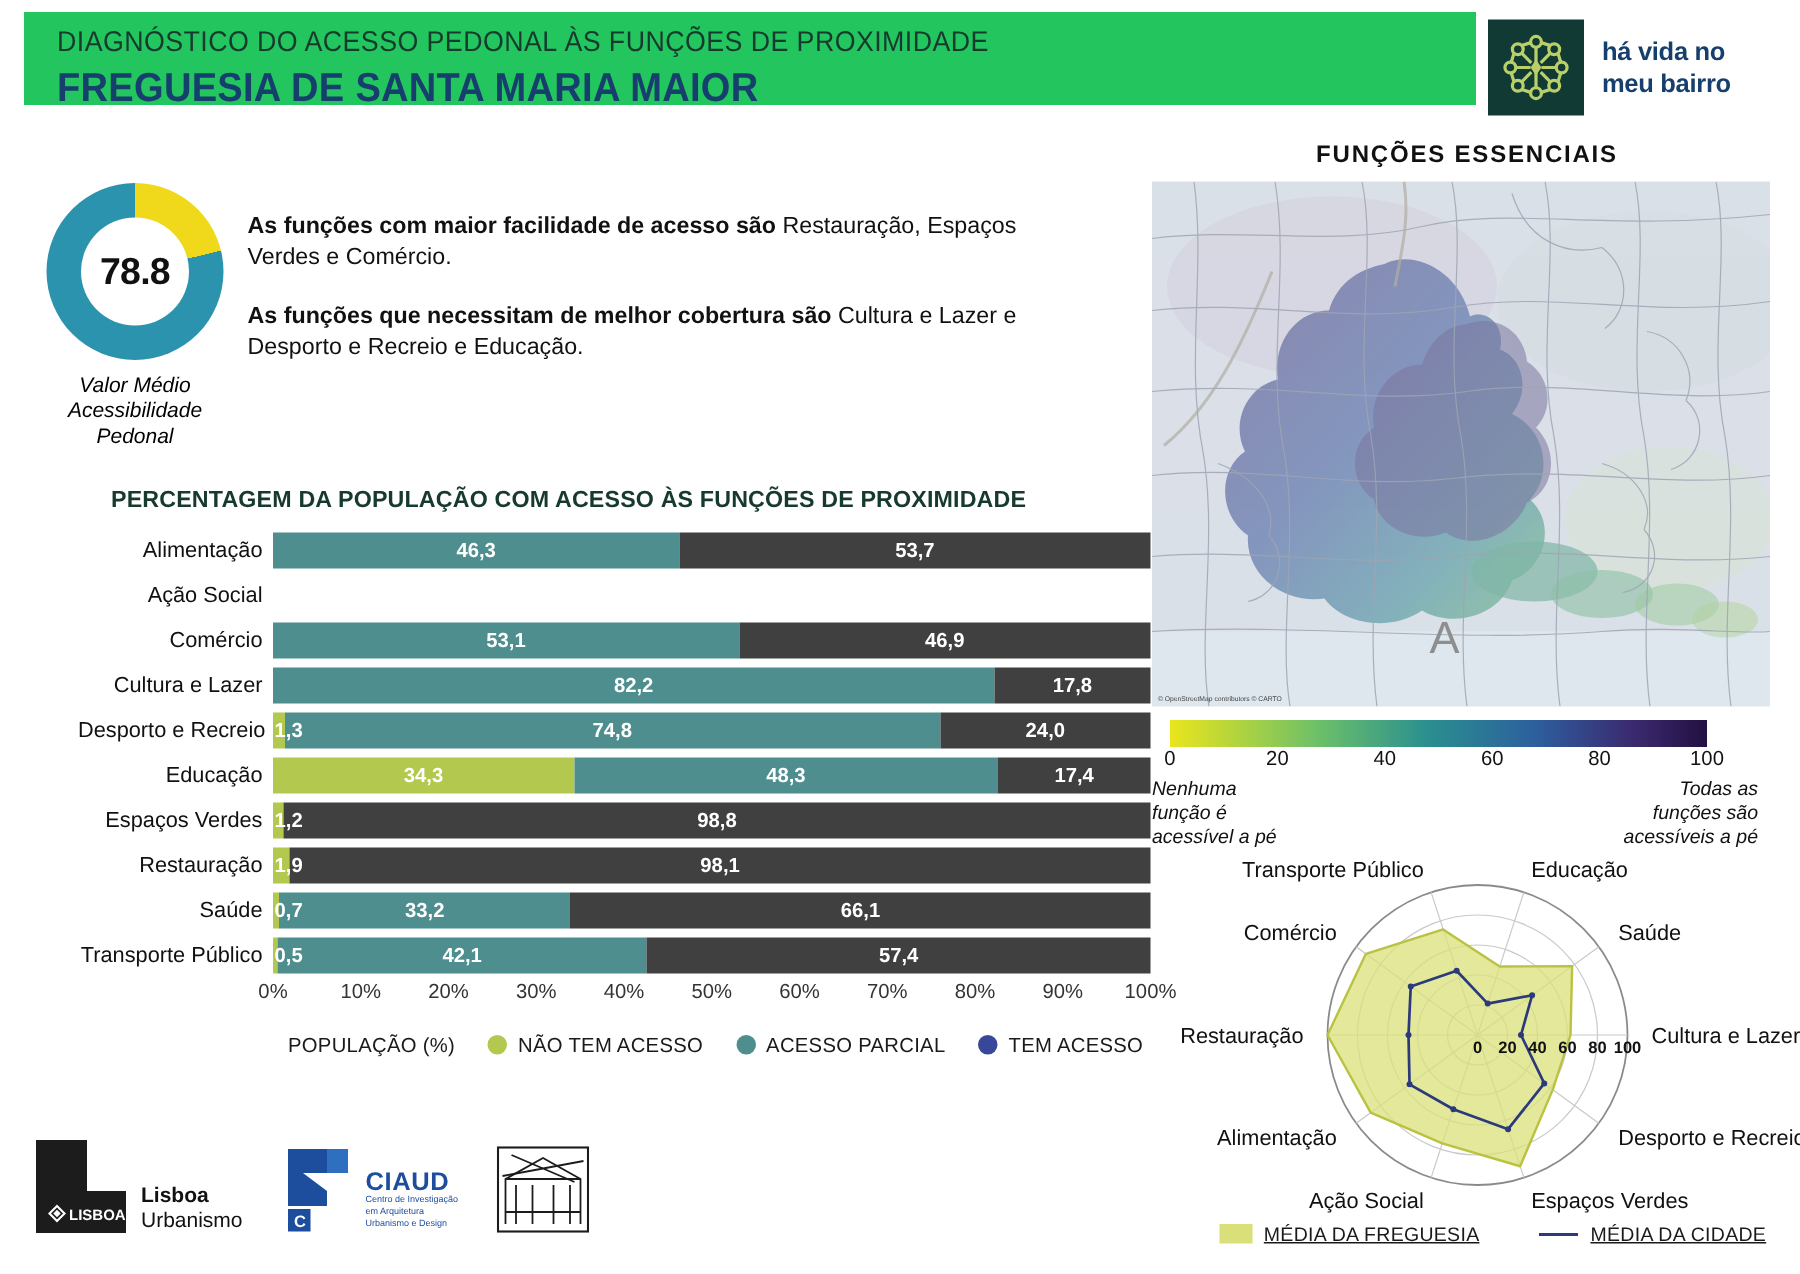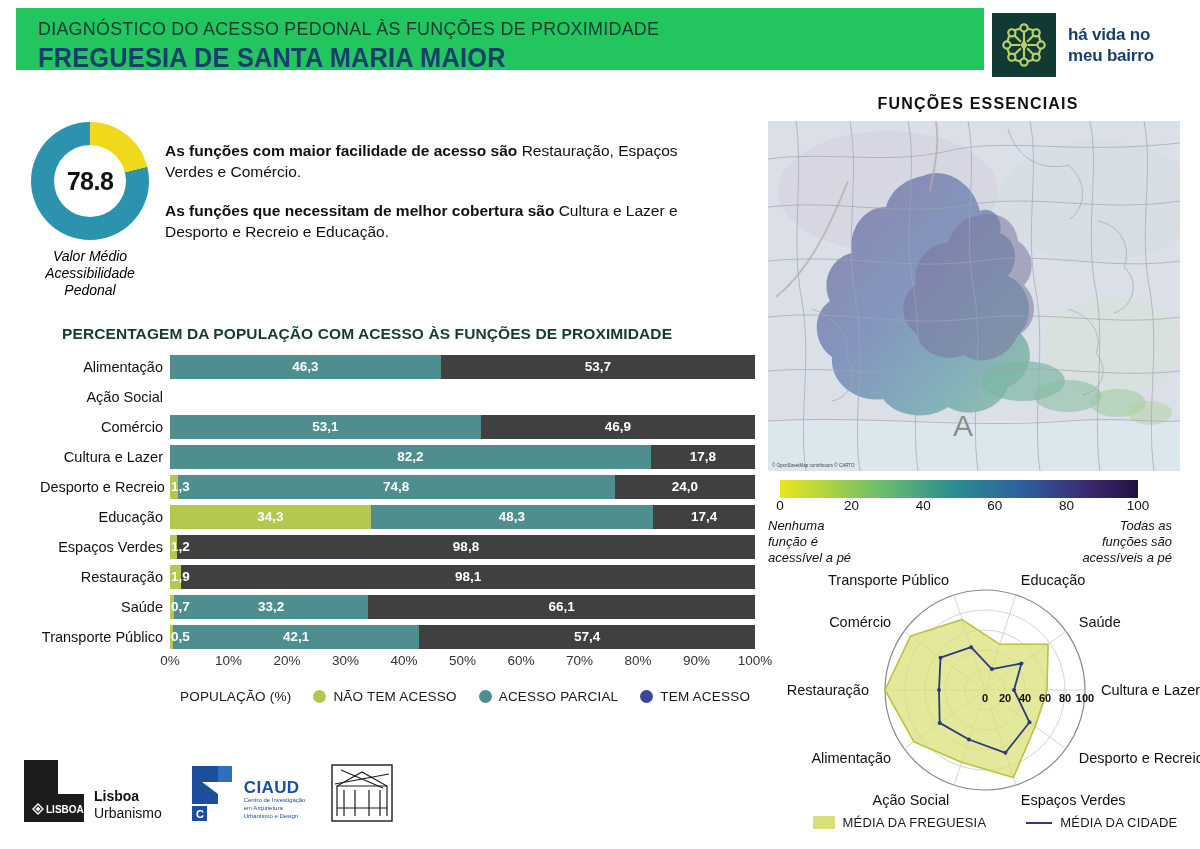--- a/index.html
+++ b/index.html
@@ -59,21 +59,21 @@
     margin-top:8px; font-size:14px; font-style:italic; line-height:17px;
     color:#000000; font-family:"Liberation Sans", sans-serif;
   }
 
   
   #intro { position:absolute; left:165px; top:140px; width:560px; }
   .intro-p { font-size:15.5px; line-height:21px; color:#111; margin-bottom:18px; }
   .intro-p b { font-weight:bold; }
 
   
-  #bar-section { position:absolute; left:40px; top:325px; width:715px; }
+  #bar-section { position:absolute; left:52px; top:325px; width:715px; }
   #bar-title {
     font-size:15.5px; font-weight:bold; color:#173a2f; letter-spacing:0.1px;
     margin-bottom:10px; padding-left:22px;
   }
   .bar-row { display:flex; align-items:center; height:27px; margin-bottom:3px; }
   .bar-label {
     width:130px; text-align:right; padding-right:7px; font-size:14.5px; color:#111;
     white-space:nowrap; overflow:hidden;
   }
   .bar-track { flex:1; height:24px; display:flex; position:relative; }
@@ -114,21 +114,21 @@
   .cnote.right { text-align:right; }
 
   
   #radar-section { position:absolute; left:770px; top:572px; width:430px; height:270px; }
   #radar-svg { position:absolute; left:0; top:0; }
   .rlabel { font-size:14.5px; fill:#111; font-family:"Liberation Sans", sans-serif; }
   .rtick { font-size:11px; fill:#111; font-family:"Liberation Sans", sans-serif; font-weight:bold;}
   #radar-legend {
     position:absolute; left:20px; top:243px; width:410px;
     display:flex; justify-content:center; gap:40px; align-items:center;
-    font-size:13px; letter-spacing:0.2px; color:#1a1a1a;
+    font-size:13px; letter-spacing:0.2px; color:#1a1a1a;text-decoration:underline;
   }
   #radar-legend .lg { display:flex; align-items:center; gap:8px; }
   .swatch { width:22px; height:13px; background:#d9e07a; display:inline-block; }
   .lineswatch { width:26px; height:0; border-top:2px solid #2b3a7a; display:inline-block; }
 
   
   #footer { position:absolute; left:24px; top:760px; display:flex; align-items:flex-end; gap:26px; }
   #lisboa-logo { position:relative; width:60px; height:62px; }
   #lisboa-words { font-size:14px; font-weight:bold; color:#111; line-height:17px; }
   #lisboa-words span { font-weight:normal; }

